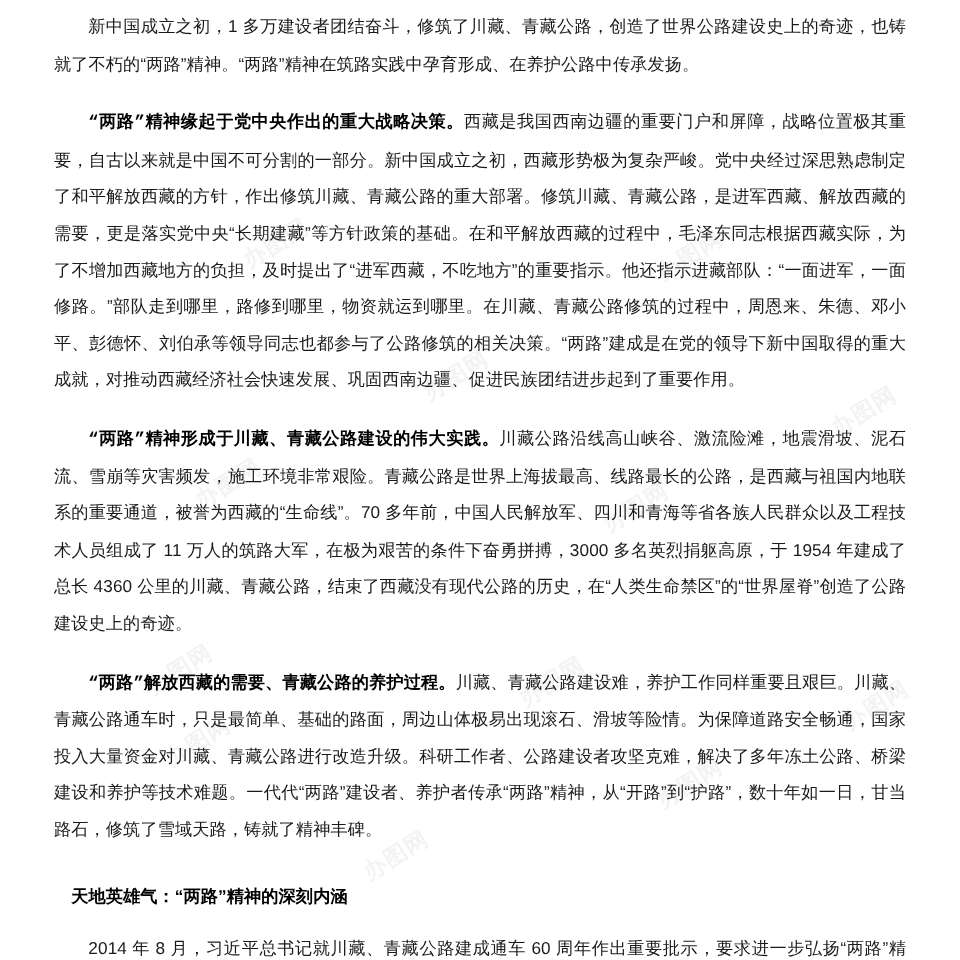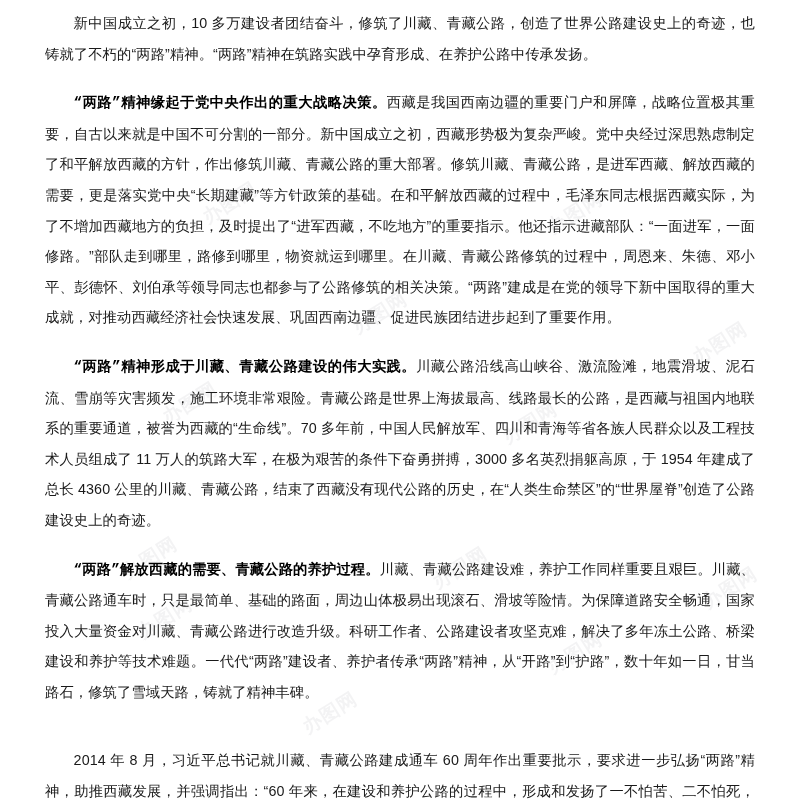--- a/index.html
+++ b/index.html
@@ -98,35 +98,36 @@
     <div class="wm" style="left: 120px; top: 545px;">办图网</div>
     <div class="wm" style="left: 430px; top: 555px;">办图网</div>
     <div class="wm" style="left: 700px; top: 575px;">办图网</div>
     <div class="wm" style="left: 135px; top: 605px;">办图网</div>
     <div class="wm" style="left: 545px; top: 640px;">办图网</div>
     <div class="wm" style="left: 300px; top: 700px;">办图网</div>
   </div>
 
   <div class="doc-body">
 
-    <p class="para"><span>新中国成立之初，10 多万建设者团结奋斗，修筑了川藏、青藏公路，创造了世界公路建设史上的奇迹，也铸就了不朽的“两路”精神。“两路”精神在筑路实践中孕育形成、在养护公路中传承发扬。</span></p>
+    <p class="para"><span>新中国成立之初，1 多万建设者团结奋斗，修筑了川藏、青藏公路，创造了世界公路建设史上的奇迹，也铸就了不朽的“两路”精神。“两路”精神在筑路实践中孕育形成、在养护公路中传承发扬。</span></p>
 
     <div class="spacer-md"></div>
 
     <p class="para"><span class="lead">“两路”精神缘起于党中央作出的重大战略决策。</span><span>西藏是我国西南边疆的重要门户和屏障，战略位置极其重要，自古以来就是中国不可分割的一部分。新中国成立之初，西藏形势极为复杂严峻。党中央经过深思熟虑制定了和平解放西藏的方针，作出修筑川藏、青藏公路的重大部署。修筑川藏、青藏公路，是进军西藏、解放西藏的需要，更是落实党中央“长期建藏”等方针政策的基础。在和平解放西藏的过程中，毛泽东同志根据西藏实际，为了不增加西藏地方的负担，及时提出了“进军西藏，不吃地方”的重要指示。他还指示进藏部队：“一面进军，一面修路。”部队走到哪里，路修到哪里，物资就运到哪里。在川藏、青藏公路修筑的过程中，周恩来、朱德、邓小平、彭德怀、刘伯承等领导同志也都参与了公路修筑的相关决策。“两路”建成是在党的领导下新中国取得的重大成就，对推动西藏经济社会快速发展、巩固西南边疆、促进民族团结进步起到了重要作用。</span></p>
 
     <div class="spacer-md"></div>
 
     <p class="para"><span class="lead">“两路”精神形成于川藏、青藏公路建设的伟大实践。</span><span>川藏公路沿线高山峡谷、激流险滩，地震滑坡、泥石流、雪崩等灾害频发，施工环境非常艰险。青藏公路是世界上海拔最高、线路最长的公路，是西藏与祖国内地联系的重要通道，被誉为西藏的“生命线”。70 多年前，中国人民解放军、四川和青海等省各族人民群众以及工程技术人员组成了 11 万人的筑路大军，在极为艰苦的条件下奋勇拼搏，3000 多名英烈捐躯高原，于 1954 年建成了总长 4360 公里的川藏、青藏公路，结束了西藏没有现代公路的历史，在“人类生命禁区”的“世界屋脊”创造了公路建设史上的奇迹。</span></p>
 
     <div class="spacer-md"></div>
 
     <p class="para"><span class="lead">“两路”解放西藏的需要、青藏公路的养护过程。</span><span>川藏、青藏公路建设难，养护工作同样重要且艰巨。川藏、青藏公路通车时，只是最简单、基础的路面，周边山体极易出现滚石、滑坡等险情。为保障道路安全畅通，国家投入大量资金对川藏、青藏公路进行改造升级。科研工作者、公路建设者攻坚克难，解决了多年冻土公路、桥梁建设和养护等技术难题。一代代“两路”建设者、养护者传承“两路”精神，从“开路”到“护路”，数十年如一日，甘当路石，修筑了雪域天路，铸就了精神丰碑。</span></p>
 
     <div class="spacer-lg"></div>
 
+    <h2 class="section-heading">天地英雄气：“两路”精神的深刻内涵</h2>
 
     <div class="spacer-sm"></div>
 
     <p class="para"><span>2014 年 8 月，习近平总书记就川藏、青藏公路建成通车 60 周年作出重要批示，要求进一步弘扬“两路”精神，助推西藏发展，并强调指出：“60 年来，在建设和养护公路的过程中，形成和发扬了一不怕苦、二不怕死，顽强拼搏、甘当路石，军民一家、民族团结的‘两路’精神。”这既是对“两路”建设者历史性贡献的充分肯定，也是对“两路”精神丰富内涵的深刻阐释。</span></p>
 
   </div>
 </div>
 
 </body></html>

